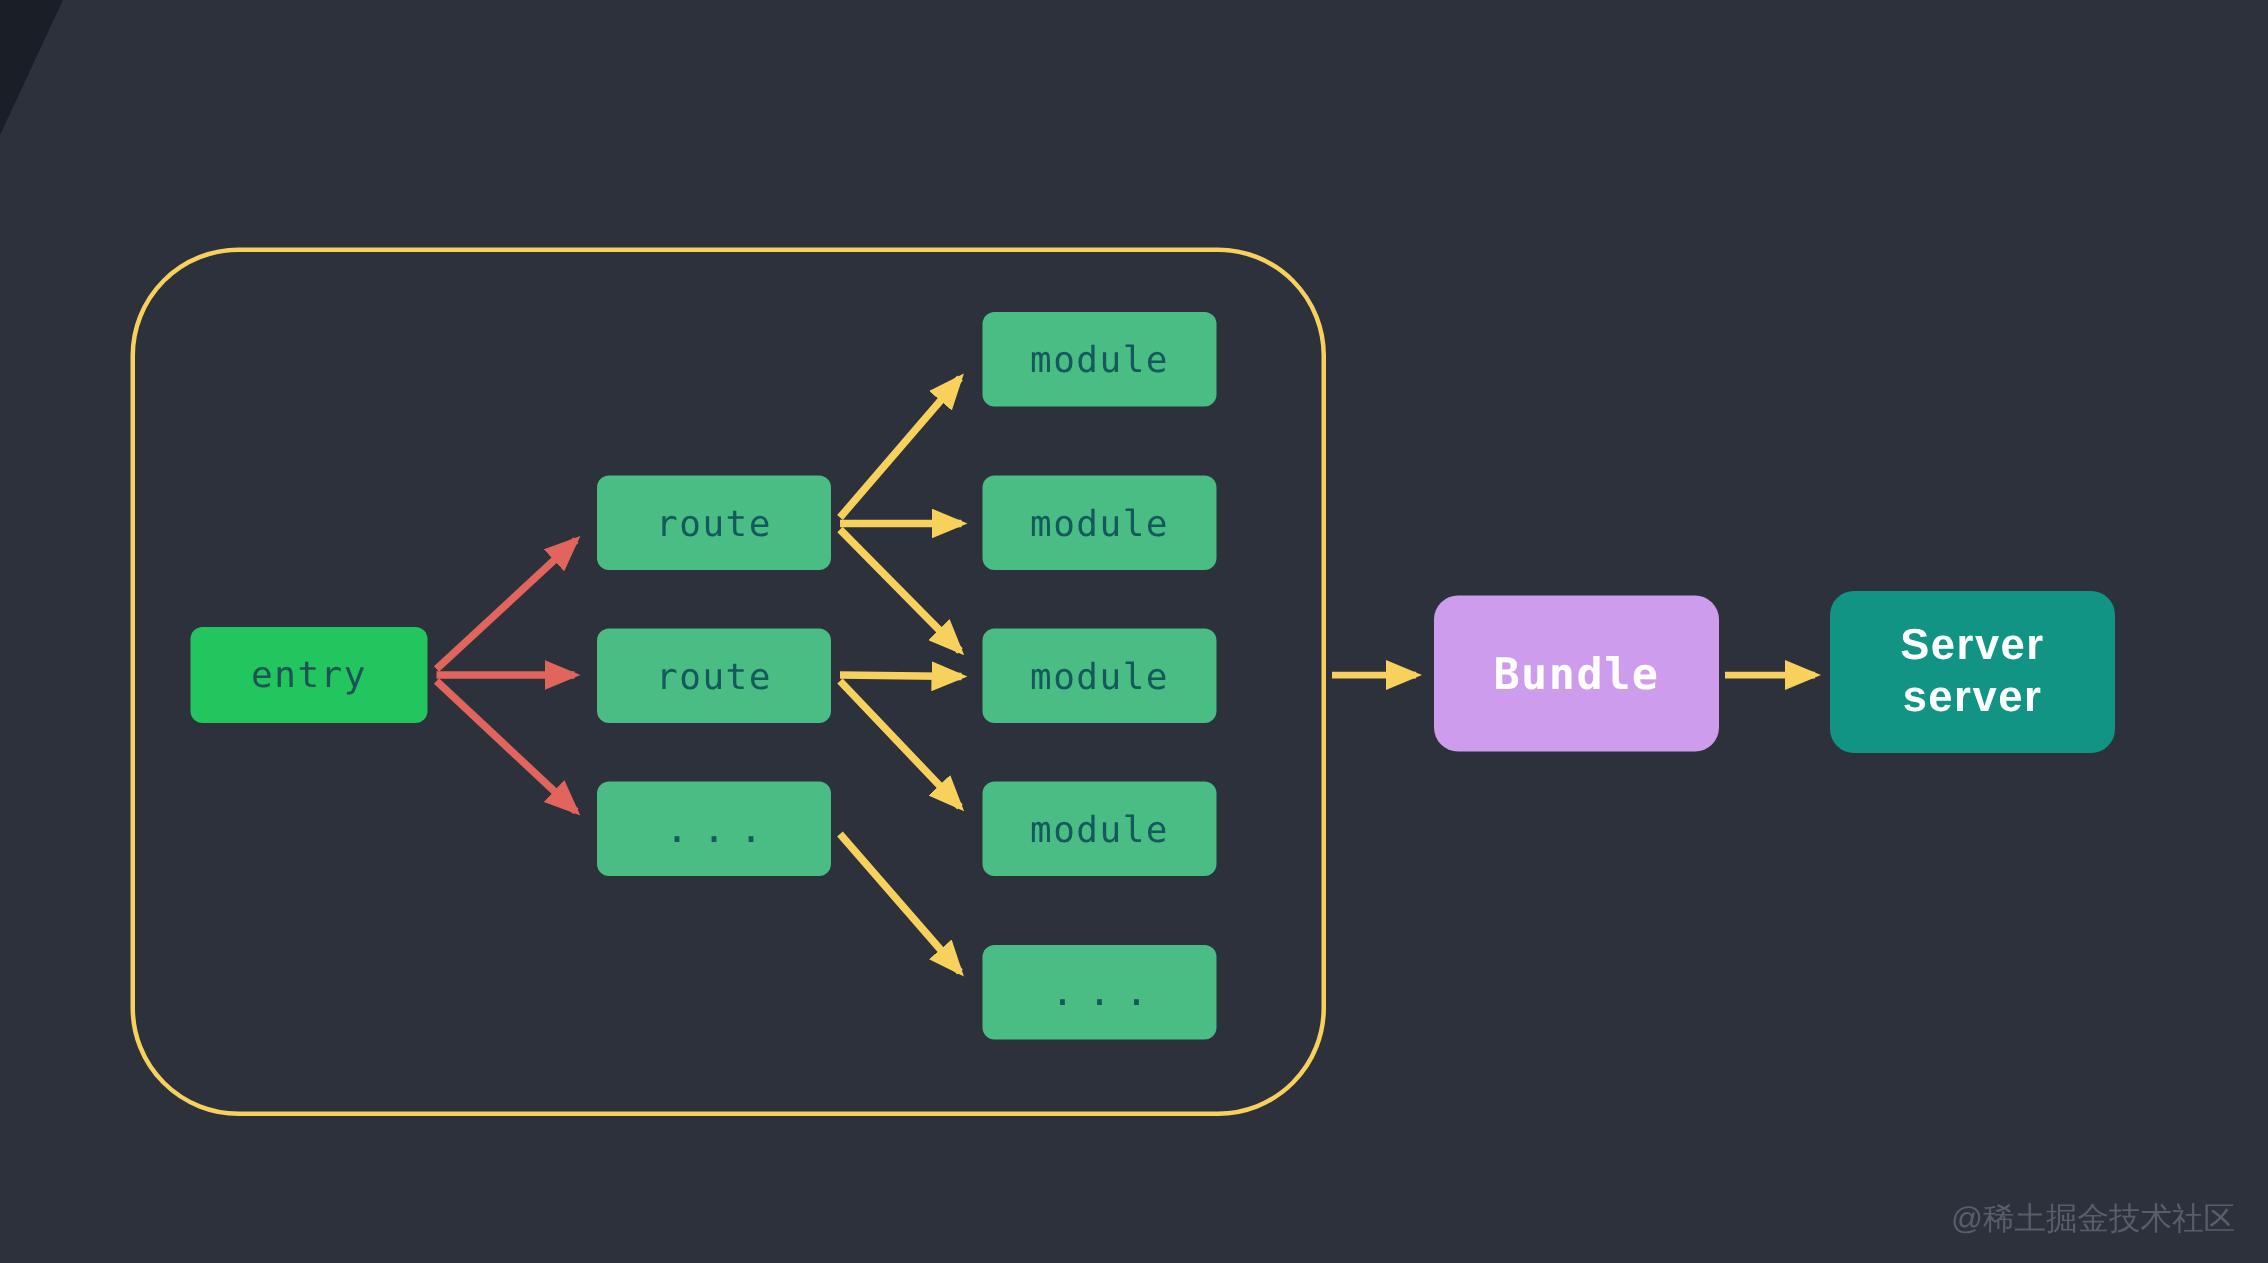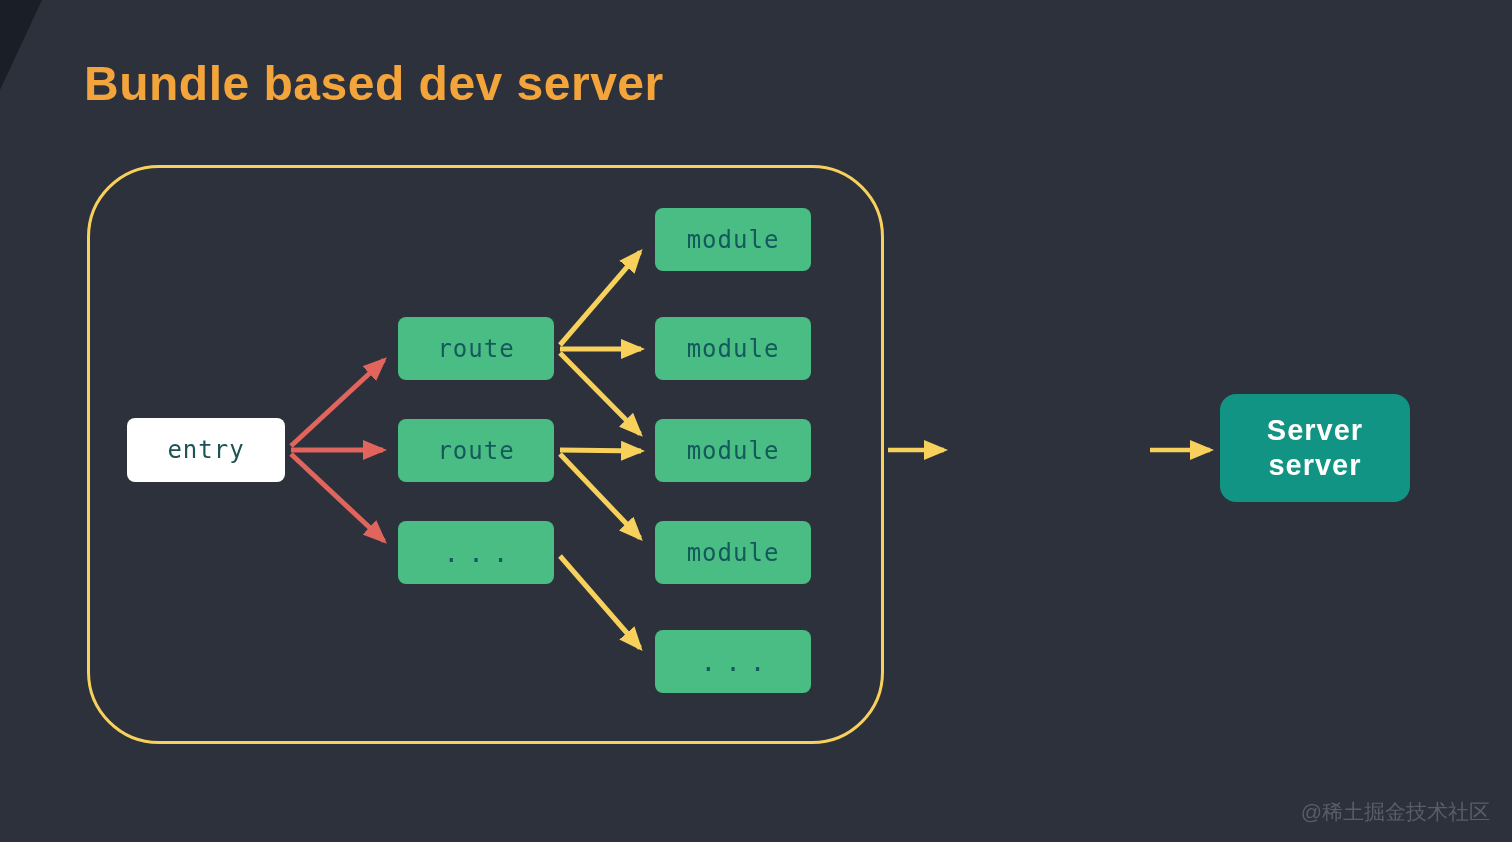--- a/index.html
+++ b/index.html
@@ -40,21 +40,21 @@
   .node {
     position: absolute;
     display: flex; align-items: center; justify-content: center;
     border-radius: 8px;
     font-family: "DejaVu Sans Mono", monospace;
     font-size: 24px;
     letter-spacing: 1px;
     text-align: center;
   }
   .node.green { background: #49bd83; color: #14595c; width: 156px; height: 63px; }
-  .node.entry { background: #ffffff; color: #1c5355; width: 158px; height: 64px; }
+  .node.entry { background: #22c55e; color: #1c5355; width: 158px; height: 64px; }
   .node.dots  { font-size: 26px; letter-spacing: 9px; text-indent: 9px; }
 
   .n-entry   { left: 127px; top: 418px; }
   .n-route1  { left: 398px; top: 317px; }
   .n-route2  { left: 398px; top: 419px; }
   .n-dots-l  { left: 398px; top: 521px; }
   .n-module1 { left: 655px; top: 208px; }
   .n-module2 { left: 655px; top: 317px; }
   .n-module3 { left: 655px; top: 419px; }
   .n-module4 { left: 655px; top: 521px; }
@@ -92,21 +92,20 @@
     white-space: nowrap;
   }
 </style>
 </head>
 <body>
 
 <div class="stage">
 
   <div class="corner-fold"></div>
 
-  <h1 class="page-title">Bundle based dev server</h1>
 
   <div class="bundle-container"></div>
 
   <svg class="arrows" viewBox="0 0 1512 842" xmlns="http://www.w3.org/2000/svg">
     <defs>
       <marker id="headRed" markerUnits="userSpaceOnUse" markerWidth="24" markerHeight="20" refX="20" refY="10" orient="auto">
         <path d="M0,0 L24,10 L0,20 Z" fill="#e2655d"></path>
       </marker>
       <marker id="headYel" markerUnits="userSpaceOnUse" markerWidth="24" markerHeight="20" refX="20" refY="10" orient="auto">
         <path d="M0,0 L24,10 L0,20 Z" fill="#f7d15c"></path>
@@ -135,16 +134,17 @@
   <div class="node green n-route1">route</div>
   <div class="node green n-route2">route</div>
   <div class="node green dots n-dots-l">...</div>
 
   <div class="node green n-module1">module</div>
   <div class="node green n-module2">module</div>
   <div class="node green n-module3">module</div>
   <div class="node green n-module4">module</div>
   <div class="node green dots n-dots-r">...</div>
 
+  <div class="node n-bundle">Bundle</div>
   <div class="node n-server">Server server</div>
 
   <div class="watermark">@稀土掘金技术社区</div>
 </div>
 
 </body></html>

